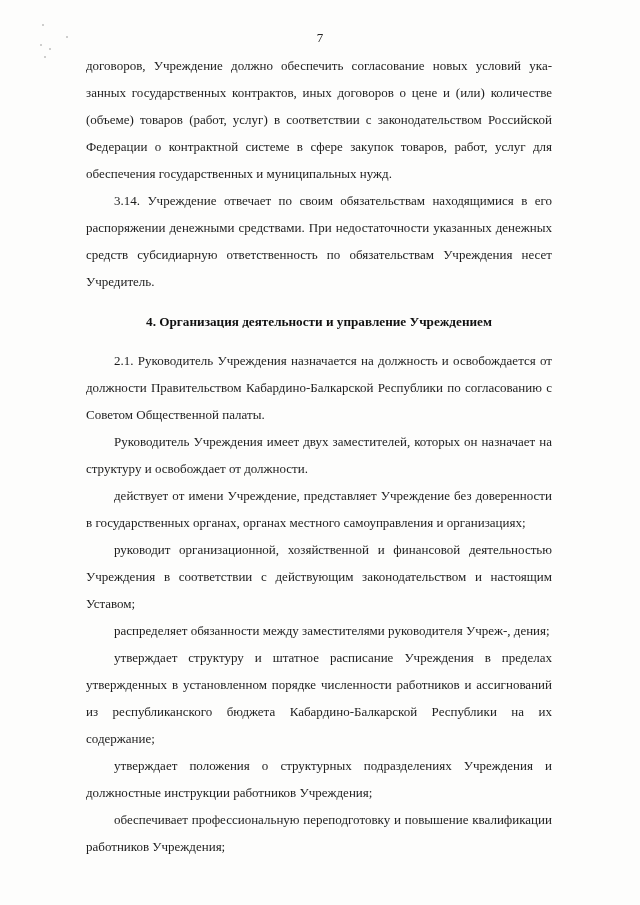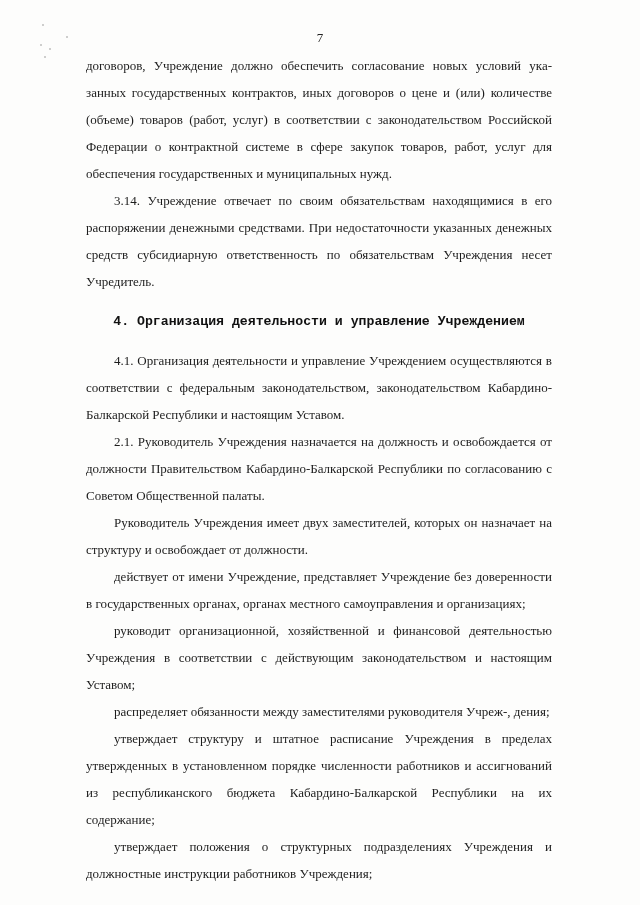--- a/index.html
+++ b/index.html
@@ -59,42 +59,41 @@
   p.noind {
     text-indent: 0;
   }
   h2.section {
     margin: 17px 0 16px 0;
     font-size: 13.2px;
     line-height: 19px;
     font-weight: bold;
     text-align: center;
     color: #111;
-    font-family: Liberation Mono, monospace;
   }
 </style>
 </head>
 <body>
 
 <div class="page">
 
   <div class="speck" style="left:42px; top:24px; width:2px; height:2px;"></div>
   <div class="speck" style="left:40px; top:44px; width:2px; height:2px;"></div>
   <div class="speck" style="left:49px; top:48px; width:2px; height:2px;"></div>
   <div class="speck" style="left:44px; top:56px; width:2px; height:2px;"></div>
   <div class="speck" style="left:66px; top:36px; width:2px; height:2px;"></div>
 
   <div class="page-number">7</div>
 
   <div class="content">
     <p class="noind">договоров, Учреждение должно обеспечить согласование новых условий ука­занных государственных контрактов, иных договоров о цене и (или) количе­стве (объеме) товаров (работ, услуг) в соответствии с законодательством Рос­сийской Федерации о контрактной системе в сфере закупок товаров, работ, услуг для обеспечения государственных и муниципальных нужд.</p>
     <p class="ind">3.14. Учреждение отвечает по своим обязательствам находящимися в его распоряжении денежными средствами. При недостаточности указанных денежных средств субсидиарную ответственность по обязательствам Учре­ждения несет Учредитель.</p>
     <h2 class="section">4. Организация деятельности и управление Учреждением</h2>
-    <p class="ind">4.1. Организация деятельности и управление Учреждением осуществ­ляются в соответствии с федеральным законодательством, законодательст­вом Кабардино-Балкарской Республики и настоящим Уставом.</p>
     <p class="ind">2.1. Руководитель Учреждения назначается на должность и освобожда­ется от должности Правительством Кабардино-Балкарской Республики по согласованию с Советом Общественной палаты.</p>
     <p class="ind">Руководитель Учреждения имеет двух заместителей, которых он назна­чает на структуру и освобождает от должности.</p>
     <p class="ind">действует от имени Учреждение, представляет Учреждение без дове­ренности в государственных органах, органах местного самоуправления и организациях;</p>
     <p class="ind">руководит организационной, хозяйственной и финансовой деятельно­стью Учреждения в соответствии с действующим законодательством и на­стоящим Уставом;</p>
     <p class="ind">распределяет обязанности между заместителями руководителя Учреж-, дения;</p>
     <p class="ind">утверждает структуру и штатное расписание Учреждения в пределах утвержденных в установленном порядке численности работников и ассигно­ваний из республиканского бюджета Кабардино-Балкарской Республики на их содержание;</p>
     <p class="ind">утверждает положения о структурных подразделениях Учреждения и должностные инструкции работников Учреждения;</p>
+    <p class="ind">обеспечивает профессиональную переподготовку и повышение квали­фикации работников Учреждения;</p>
   </div>
 </div>
 
 </body></html>

